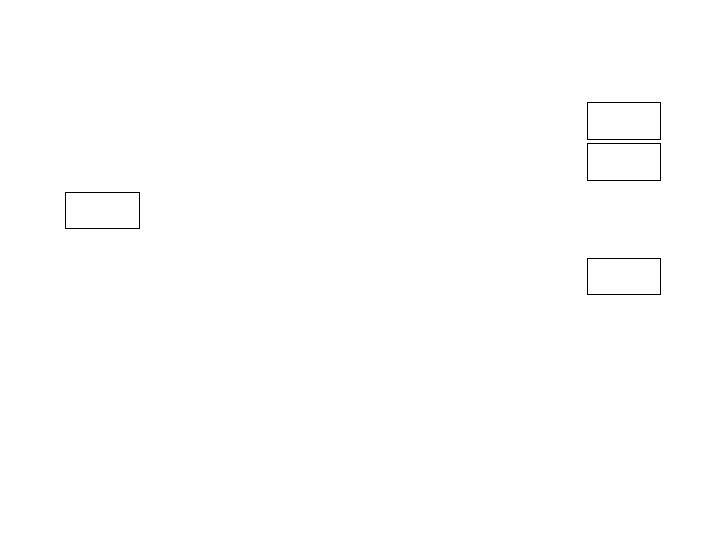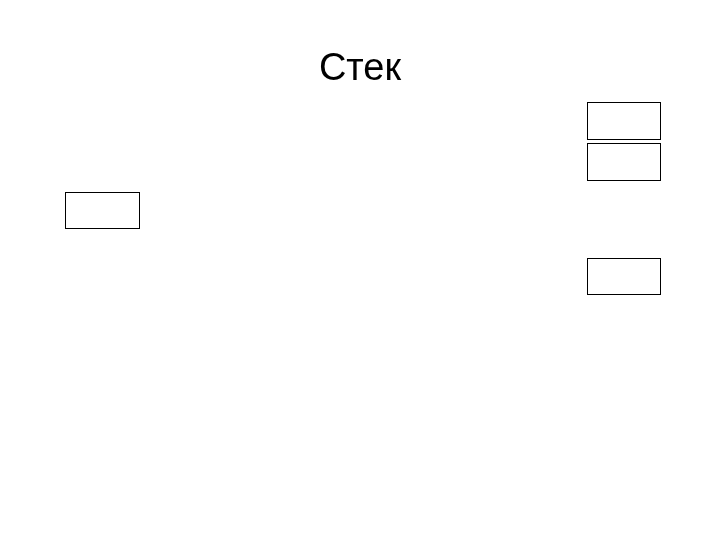--- a/index.html
+++ b/index.html
@@ -48,21 +48,20 @@
     font-family: "Liberation Sans", sans-serif;
     font-size: 14px;
     color: #000000;
   }
 </style>
 </head>
 <body>
 
 <div id="slide">
 
-  <div id="slide-title">Стек</div>
 
   <div class="stack-box" style="left:587px; top:102px; width:74px; height:38px;">
     <span class="box-label"></span>
   </div>
 
   <div class="stack-box" style="left:587px; top:143px; width:74px; height:38px;">
     <span class="box-label"></span>
   </div>
 
   <div class="stack-box" style="left:65px; top:192px; width:75px; height:37px;">

